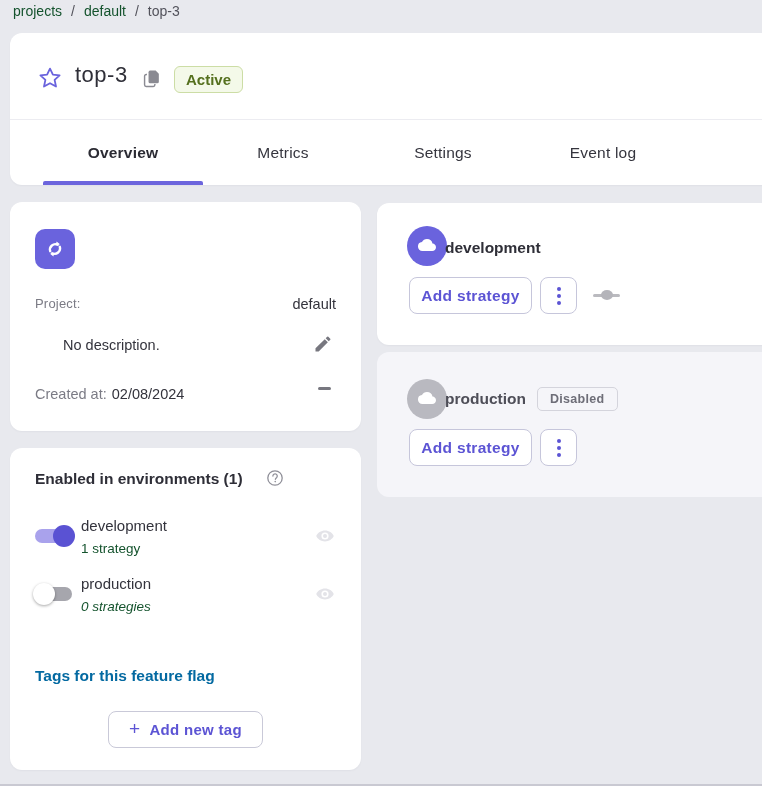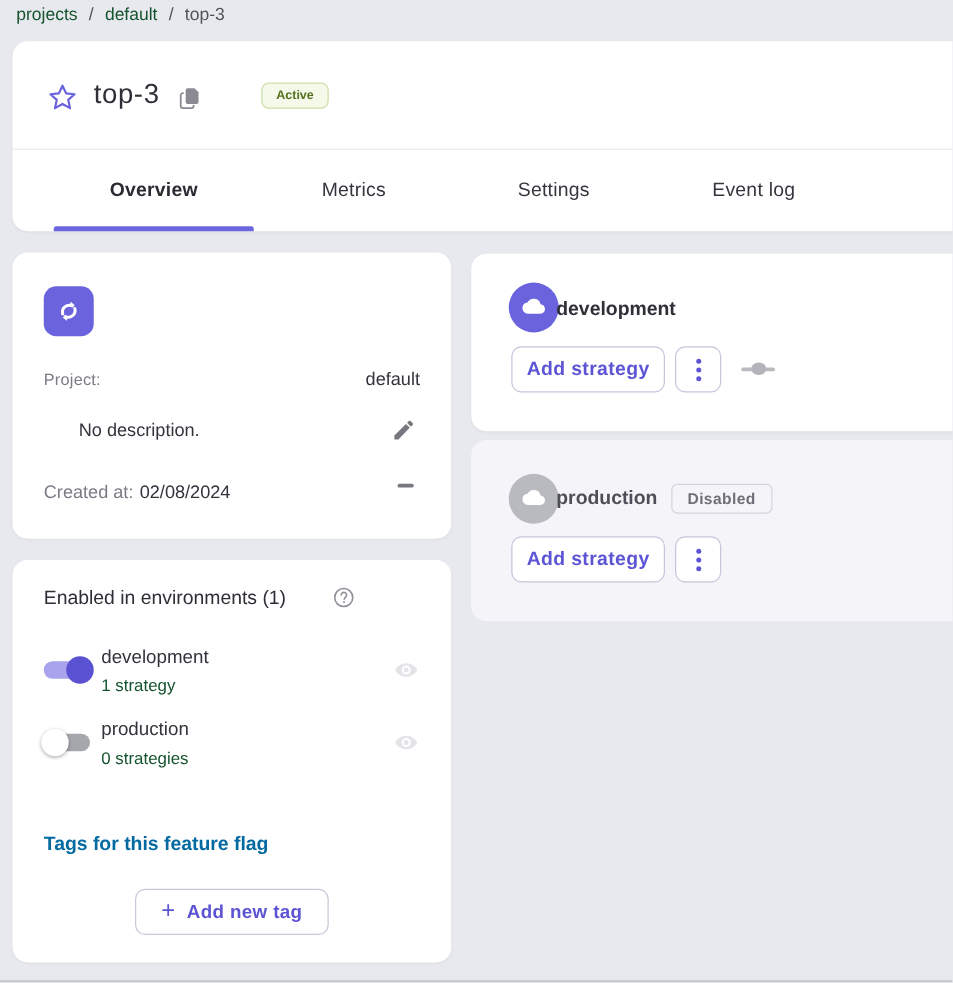--- a/index.html
+++ b/index.html
@@ -13,21 +13,21 @@
   .bc-sep { color:#52525b; }
   .bc-current { color:#52525b; }
 
   .card { position:absolute; background:#fff; border-radius:12px; box-shadow:0 1px 2px rgba(30,30,60,0.04); }
 
   
   .header-card { left:10px; top:33px; width:772px; height:152px; }
   .star-btn { position:absolute; left:28px; top:33px; width:24px; height:24px; cursor:pointer; }
   .flag-title { position:absolute; left:65px; top:29px; font-size:22px; font-weight:500; color:#2f2f38; letter-spacing:0.5px; }
   .copy-btn { position:absolute; left:133px; top:36px; width:19px; height:19px; cursor:pointer; }
-  .status-badge { position:absolute; left:164px; top:33px; padding:4px 11px; font-size:10px; font-weight:700; color:#55701e; background:#f4f9e9; border:1px solid #ccdda5; border-radius:6px;margin-left:35px; }
+  .status-badge { position:absolute; left:164px; top:33px; padding:4px 11px; font-size:15px; font-weight:700; color:#55701e; background:#f4f9e9; border:1px solid #ccdda5; border-radius:6px; }
   .header-divider { position:absolute; left:0; top:86px; width:100%; height:1px; background:#ececf1; }
   .tabs { position:absolute; left:33px; top:87px; height:65px; display:flex; }
   .tab { width:160px; height:100%; display:flex; align-items:center; justify-content:center; font-size:15.5px; color:#35353e; cursor:pointer; letter-spacing:0.2px; }
   .tab.active { font-weight:700; color:#2b2b33; }
   .tab-indicator { position:absolute; left:33px; bottom:0; width:160px; height:4px; background:#6c65dd; border-radius:2px 2px 0 0; }
 
   
   .meta-card { left:10px; top:202px; width:351px; height:229px; }
   .type-icon { position:absolute; left:25px; top:27px; width:40px; height:40px; border-radius:10px; background:#6a63dd; display:flex; align-items:center; justify-content:center; }
   .meta-title { position:absolute; left:78px; top:37px; font-size:20px; color:#33333c; letter-spacing:0.4px; }
@@ -36,21 +36,21 @@
   .project-label { left:25px; top:94px; }
   .project-value { position:absolute; right:25px; top:94px; text-align:right; }
   .desc-text { position:absolute; left:25px; top:135px; font-size:14.5px; color:#33333c;margin-left:28px; }
   .edit-btn { position:absolute; right:28px; top:132px; width:20px; height:20px; cursor:pointer; }
   .created-row { position:absolute; left:25px; top:184px; font-size:14.5px; color:#7b7b85; }
   .created-row b { font-weight:400; color:#33333c; margin-left:5px; }
   .minus-icon { position:absolute; right:30px; top:185px; width:13px; height:3px; background:#77777f; border-radius:2px; }
 
   
   .env-card { left:10px; top:448px; width:351px; height:322px; }
-  .env-heading { position:absolute; left:25px; top:22px; font-size:15.5px; font-weight:400; color:#2e2e37; }
+  .env-heading { position:absolute; left:25px; top:22px; font-size:15.5px; font-weight:700; color:#2e2e37; }
   .help-icon { position:absolute; left:256px; top:21px; width:18px; height:18px; cursor:pointer; }
   .env-row-name { font-size:15px; color:#33333c; }
   .env-row-sub { font-size:13.5px; color:#14532d; margin-top:3px; }
   .switch { position:absolute; left:22px; width:44px; height:24px; cursor:pointer; }
   .switch .track { position:absolute; left:3px; top:5px; width:37px; height:14px; border-radius:7px; }
   .switch .knob { position:absolute; top:1px; width:22px; height:22px; border-radius:50%; }
   .switch.on .track { background:#a9a2ec; }
   .switch.on .knob { right:1px; background:#5a52d3; }
   .switch.off .track { background:#a6a6ad; }
   .switch.off .knob { left:1px; background:#fff; box-shadow:0 1px 3px rgba(0,0,0,0.35); }
@@ -166,21 +166,21 @@
         </svg>
       </span>
     </div>
 
     <div>
       <span class="switch off" style="top:134px;">
         <span class="track"></span>
           <span class="knob"></span>
       </span>
       <span class="env-row-name" style="position:absolute;left:71px;top:127px;">production</span>
-      <span class="env-row-sub" style="position:absolute;left:71px;top:148px;">0 strategies</span>
+      <span class="env-row-sub" style="position:absolute;left:71px;top:148px;font-style:italic;">0 strategies</span>
       <span class="eye-btn" style="top:136px;">
         <svg width="20" height="20" viewBox="0 0 24 24">
           <path d="M12 5.5C7.3 5.5 3.2 8.2 1.5 12c1.7 3.8 5.8 6.5 10.5 6.5s8.8-2.7 10.5-6.5C20.8 8.2 16.7 5.5 12 5.5zm0 10.8a4.3 4.3 0 110-8.6 4.3 4.3 0 010 8.6zm0-6.7a2.4 2.4 0 100 4.8 2.4 2.4 0 000-4.8z" fill="#e3e3e8"></path>
         </svg>
       </span>
     </div>
 
     <h3 class="tags-heading">Tags for this feature flag</h3>
     <button class="add-tag-btn">
       <span class="plus-glyph">+</span>

